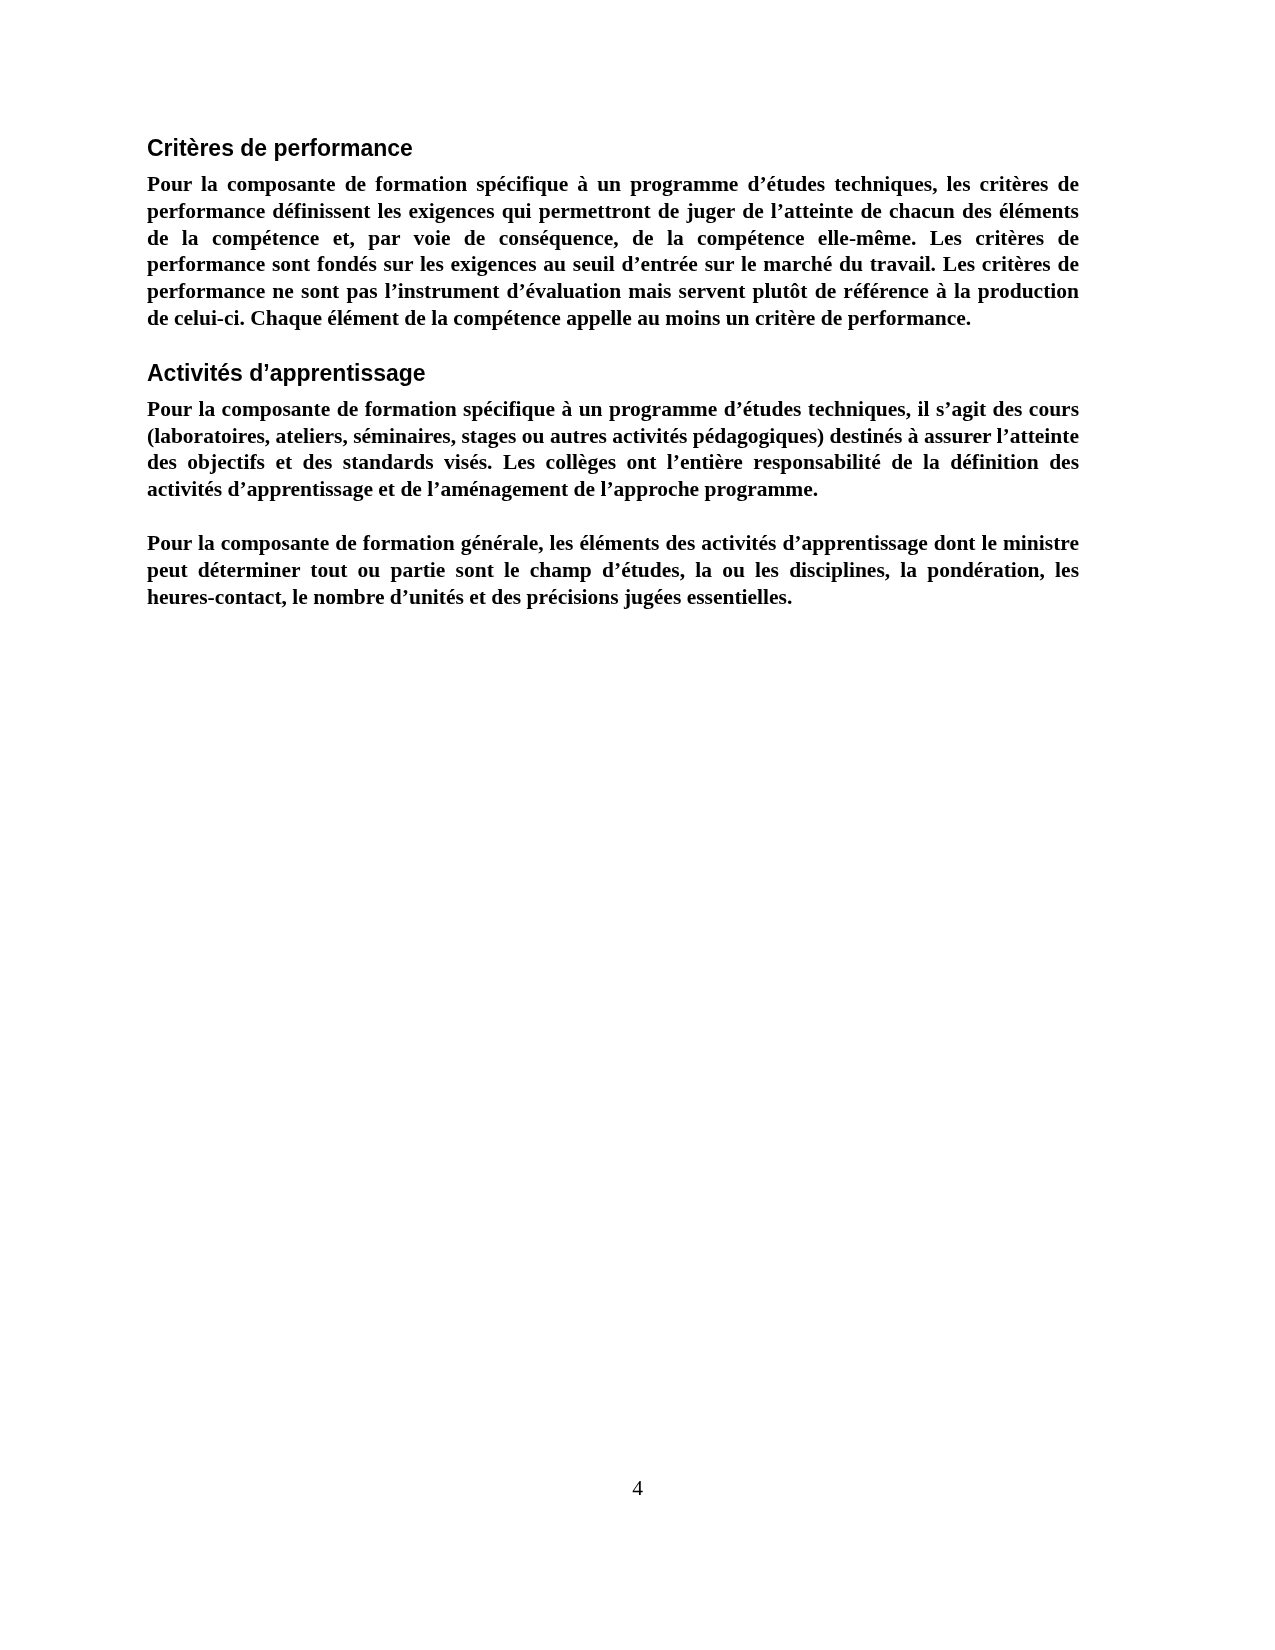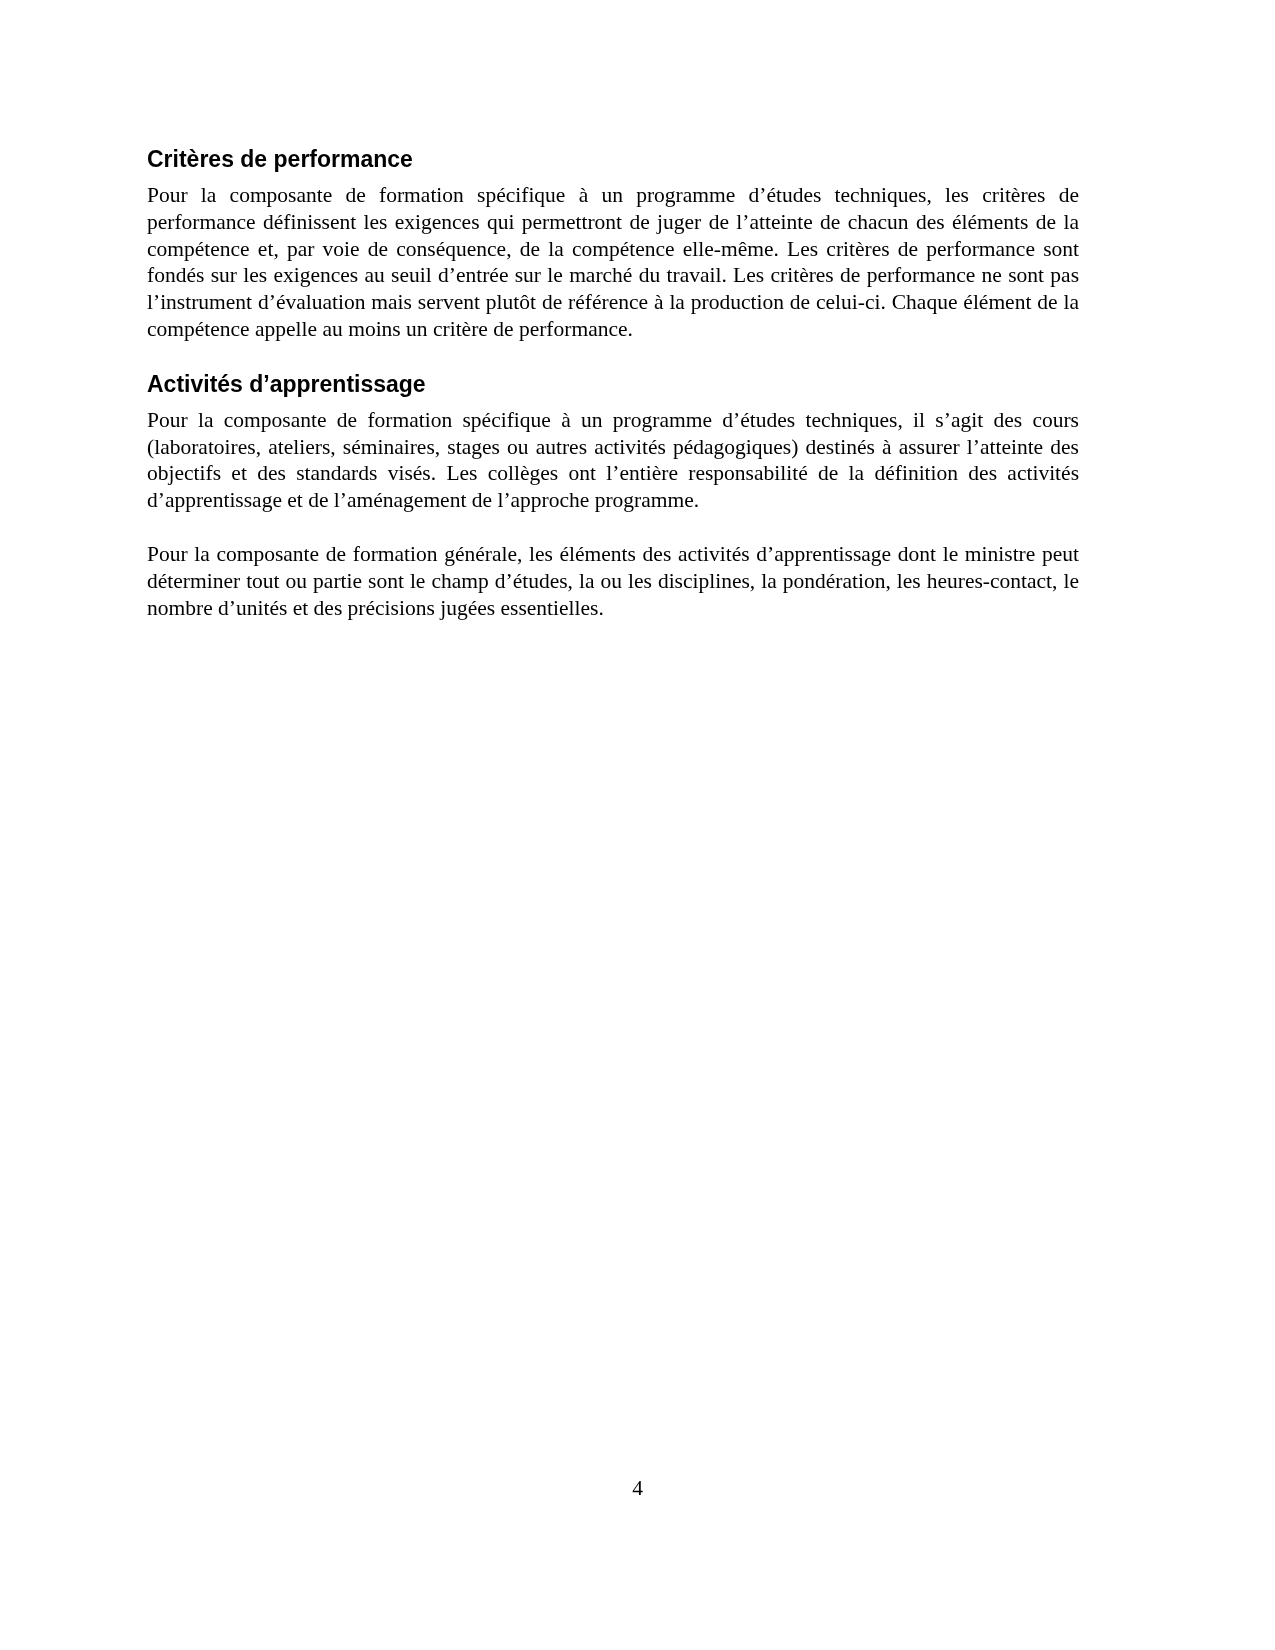--- a/index.html
+++ b/index.html
@@ -7,40 +7,41 @@
     body {
       width: 1275px;
       height: 1650px;
       position: relative;
       font-family: "Liberation Serif", serif;
       color: #000000;
       overflow: hidden;
     }
     .content {
       position: absolute;
-      top: 145px;
+      top: 134px;
       left: 147px;
       width: 932px;
     }
     .section-heading {
       font-family: "Liberation Sans", sans-serif;
       font-weight: bold;
       font-size: 23px;
       line-height: 28px;
       margin-bottom: 9px;
       text-align: left;
     }
     .section-heading.second {
       margin-top: 10px;
     }
     .para {
       font-size: 21.5px;
       line-height: 26.8px;
       text-align: justify;
       margin-bottom: 27px;
+      font-weight: bold;
     }
     .page-number {
       position: absolute;
       top: 1476px;
       left: 0;
       right: 0;
       text-align: center;
       font-size: 21.5px;
       font-family: "Liberation Serif", serif;
     }

